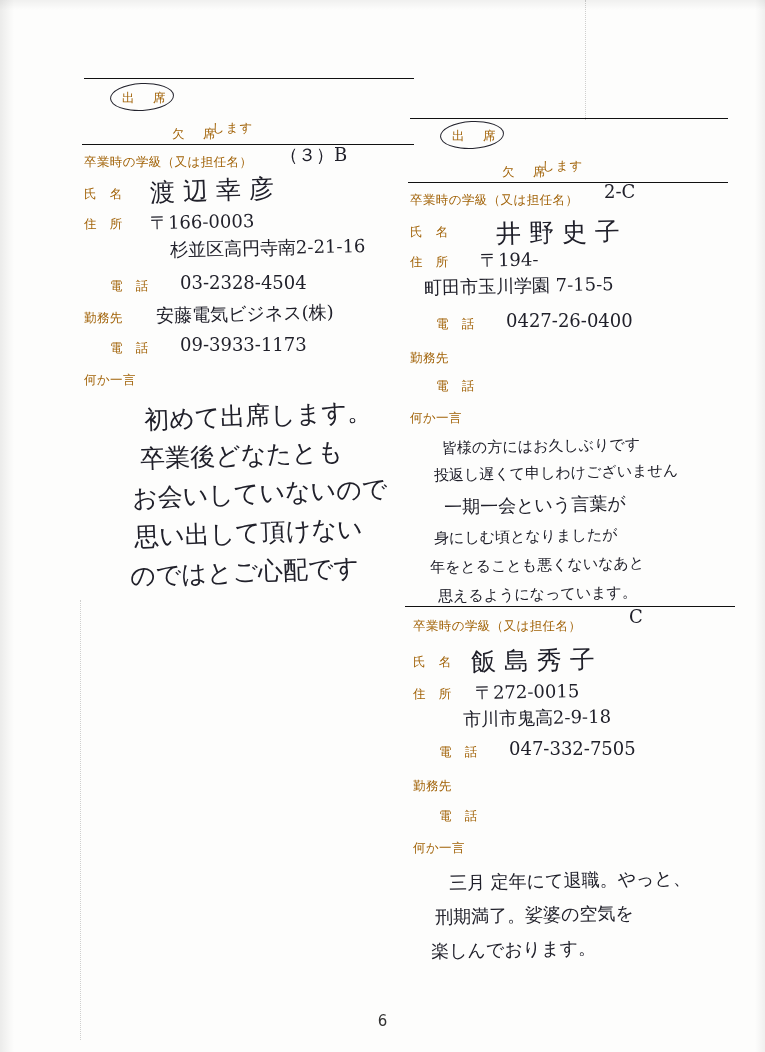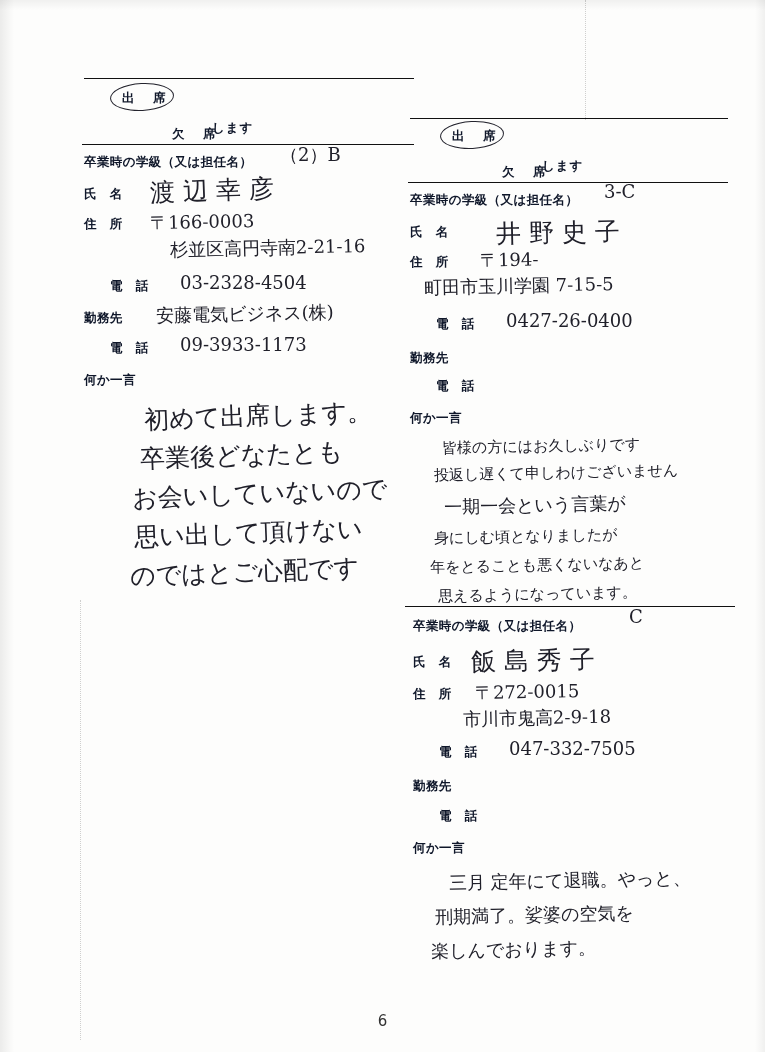--- a/index.html
+++ b/index.html
@@ -45,24 +45,23 @@
     position: absolute;
     box-sizing: border-box;
   }
   .rule {
     border-top: 1.6px solid #111;
     width: 100%;
   }
   .printed {
     font-family: "DejaVu Sans", "Liberation Sans", sans-serif;
     font-size: 12.5px;
-    color: #0f172a;
+    color: #a16207;
     letter-spacing: 0.4px;
     white-space: nowrap;
-    font-weight: bold;
   }
   .row {
     position: relative;
     height: 26px;
   }
   .lbl {
     position: absolute;
     left: 0;
     top: 4px;
   }
@@ -164,21 +163,21 @@
       <span class="circle"></span>
       <span class="printed shusseki">出　席</span>
       <span class="printed kesseki">欠　席</span>
       <span class="printed shimasu">します</span>
     </div>
 
     <div class="rule" style="position:absolute; left:-2px; top:66px; width:332px;"></div>
 
     <div class="row" style="position:absolute; left:0px; top:72px; width:340px;">
       <span class="printed lbl">卒業時の学級（又は担任名）</span>
-      <span class="val hw hw-md" style="left:196px; top:-7px;">（2）B</span>
+      <span class="val hw hw-md" style="left:196px; top:-7px;">（３）B</span>
     </div>
 
     <div class="row" style="position:absolute; left:0px; top:100px; width:340px; height:34px;">
       <span class="printed lbl" style="top:8px;">氏　名</span>
       <span class="val hw hw-lg slant" style="left:66px; top:-4px;">渡 辺 幸 彦</span>
     </div>
 
     <div class="row" style="position:absolute; left:0px; top:134px; width:345px; height:56px;">
       <span class="printed lbl" style="top:4px;">住　所</span>
       <span class="val hw hw-md slant2" style="left:66px; top:-2px;">〒166-0003</span>
@@ -221,21 +220,21 @@
       <span class="circle"></span>
       <span class="printed shusseki">出　席</span>
       <span class="printed kesseki">欠　席</span>
       <span class="printed shimasu">します</span>
     </div>
 
     <div class="rule" style="position:absolute; left:-2px; top:64px; width:320px;"></div>
 
     <div class="row" style="position:absolute; left:0px; top:70px; width:330px;">
       <span class="printed lbl">卒業時の学級（又は担任名）</span>
-      <span class="val hw hw-md" style="left:194px; top:-7px;">3-C</span>
+      <span class="val hw hw-md" style="left:194px; top:-7px;">2-C</span>
     </div>
 
     <div class="row" style="position:absolute; left:0px; top:98px; width:330px; height:34px;">
       <span class="printed lbl" style="top:8px;">氏　名</span>
       <span class="val hw hw-lg slant2" style="left:86px; top:0px;">井 野 史 子</span>
     </div>
 
     <div class="row" style="position:absolute; left:0px; top:132px; width:340px; height:58px;">
       <span class="printed lbl" style="top:4px;">住　所</span>
       <span class="val hw hw-md slant2" style="left:70px; top:-2px;">〒194-</span>

